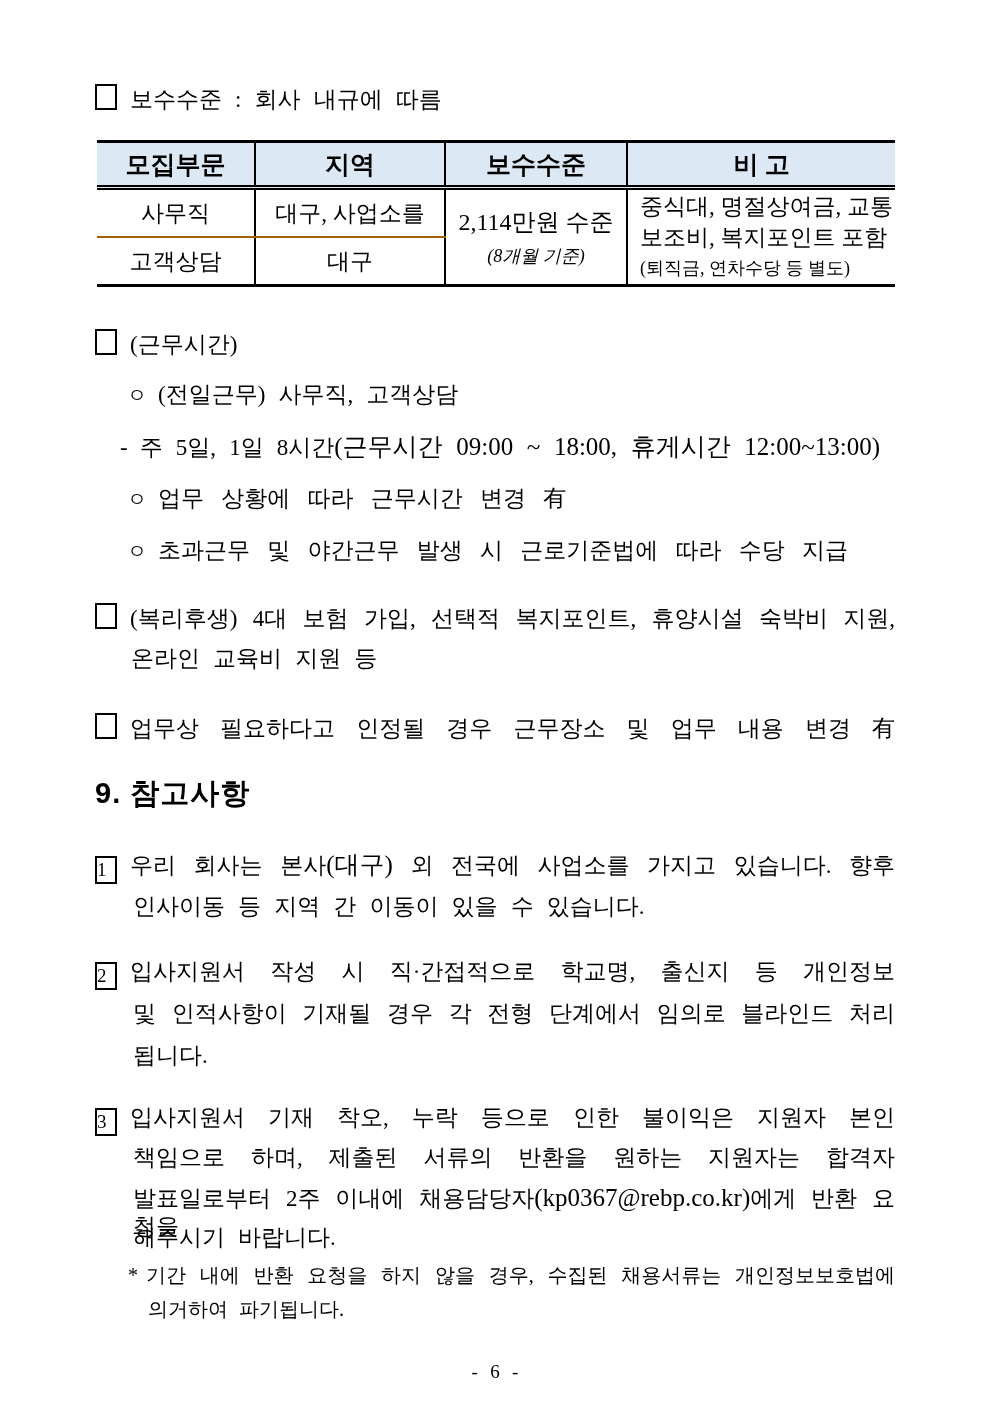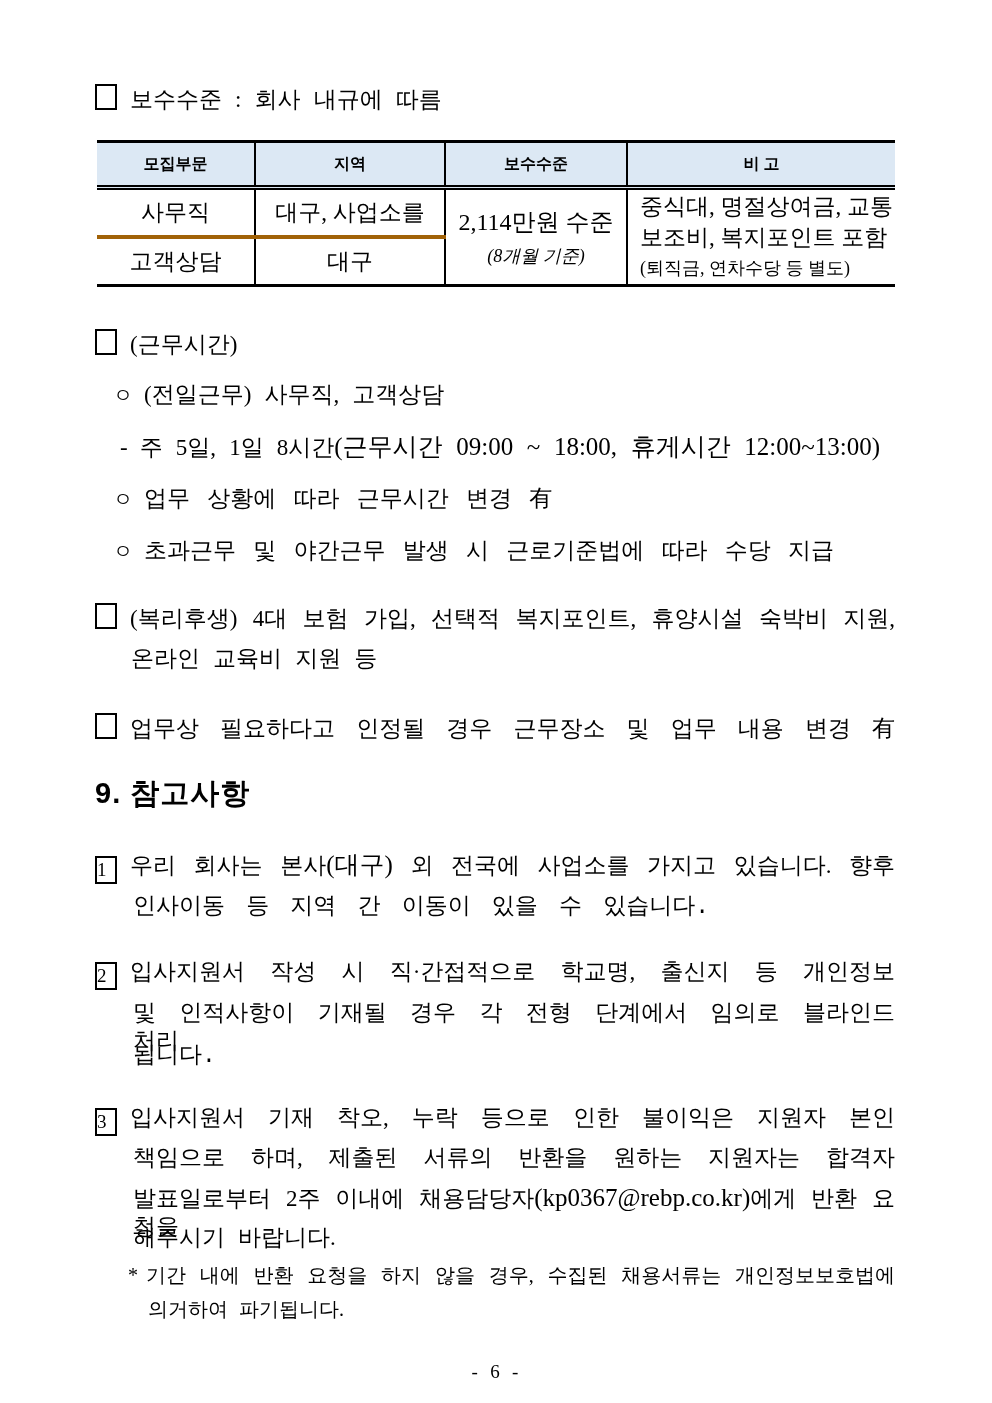--- a/index.html
+++ b/index.html
@@ -25,46 +25,46 @@
 
   
   .numbox { display:inline-block; width:18px; height:24px; border:2px solid #000;
             text-align:center; font-size:19px; line-height:24px; vertical-align:-3px;
             margin-right:13px; word-spacing:0; }
 
   
   .ctable { border-collapse:collapse; table-layout:fixed; width:798px; margin:28px 0 0 2px;
             border-top:3px solid #000; border-bottom:3px solid #000; }
   .ctable th { background:#DCE8F4; border-bottom:5px double #000; font-weight:bold;
-               font-size:16px; height:40px; text-align:center; vertical-align:middle; }
+               font-size:25px; height:40px; text-align:center; vertical-align:middle; }
   .ctable th + th, .ctable td + td { border-left:2px solid #000; }
   .ctable td { font-size:23px; height:40px; text-align:center; vertical-align:middle; }
-  .ctable td.sep { border-bottom:4px solid #a16207; }
+  .ctable td.sep { border-bottom:2px solid #a16207; }
   .paycell div.pmain { font-size:24px; }
   .paycell div.psub { font-size:18px; margin-top:6px;font-style:italic; }
   .remark { text-align:left !important; padding-left:12px; }
   .remark .rline { font-size:23px; line-height:31px; }
   .remark .rsmall { font-size:18px; line-height:30px; }
 
   .mt-worktime { margin-top:42px; }
-  .ind1 { margin-left:18px; }
+  .ind1 { margin-left:32px; }
   .ind2 { margin-left:25px; }
   .gap1 { margin-top:24px; }
 
   .mt-welfare { margin-top:38px; }
   .contA { margin-left:36px; margin-top:14px; }
   .mt-change { margin-top:40px; }
 
   .heading { margin-top:34px; font-family:"Liberation Sans","DejaVu Sans",sans-serif;
              font-weight:bold; font-size:29px; line-height:36px; height:36px; letter-spacing:1px; }
 
   .item1 { margin-top:40px; }
   .item2 { margin-top:37px; }
   .item3 { margin-top:34px; }
-  .pgap14 { margin-top:14px;font-family:Liberation Mono, monospace; }
+  .pgap14 { margin-top:14px; }
   .pgap12 { margin-top:12px; }
   .contB { margin-left:38px; }
 
   .fnote { margin-top:10px; margin-left:33px; }
   .fline { font-size:20px; line-height:26px; height:26px; word-spacing:0.3em; }
   .fmark { display:inline-block; margin-right:8px; font-size:20px; }
   .fcont { margin-left:20px; margin-top:8px; }
 
   .footer { margin-top:38px; text-align:center; font-size:19px; line-height:24px;
             height:24px; word-spacing:0.4em; }

